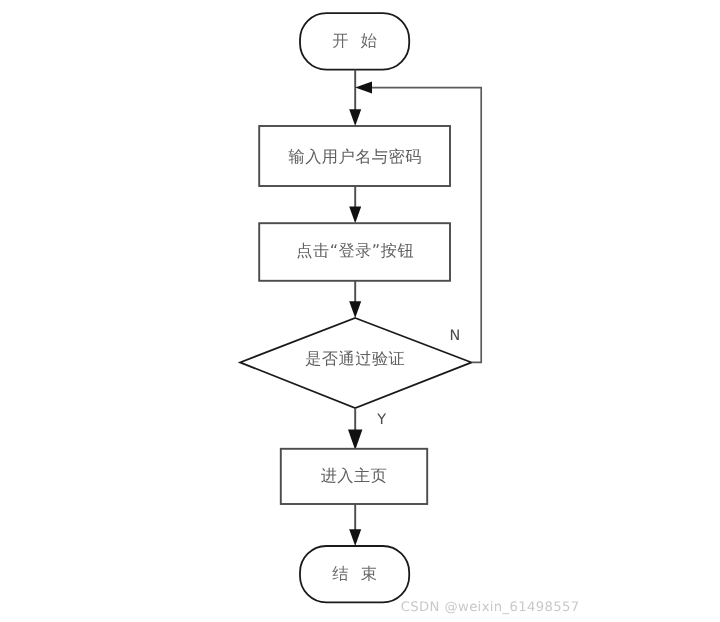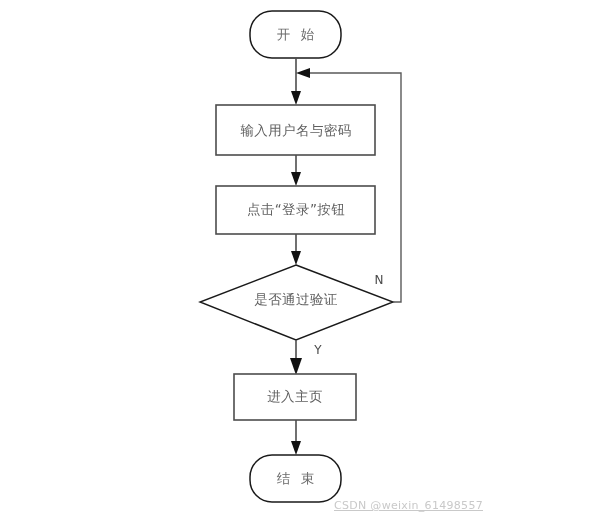--- a/index.html
+++ b/index.html
@@ -81,21 +81,20 @@
   .watermark-text {
     position: absolute;
     right: 8px;
     bottom: 6px;
     color: #c9c9c9;
     font-size: 11px;
     font-family: "DejaVu Sans", "Liberation Sans", sans-serif;
     letter-spacing: 0.3px;
     white-space: nowrap;
     user-select: none;
-    text-decoration: underline;
   }
 </style>
 </head>
 <body>
 
 <div id="flow-root">
   <svg class="flow-canvas" viewBox="0 0 600 518">
 
     <g>
       <rect class="terminator-shape" x="250" y="11" width="91" height="47" rx="22" ry="22"></rect>

